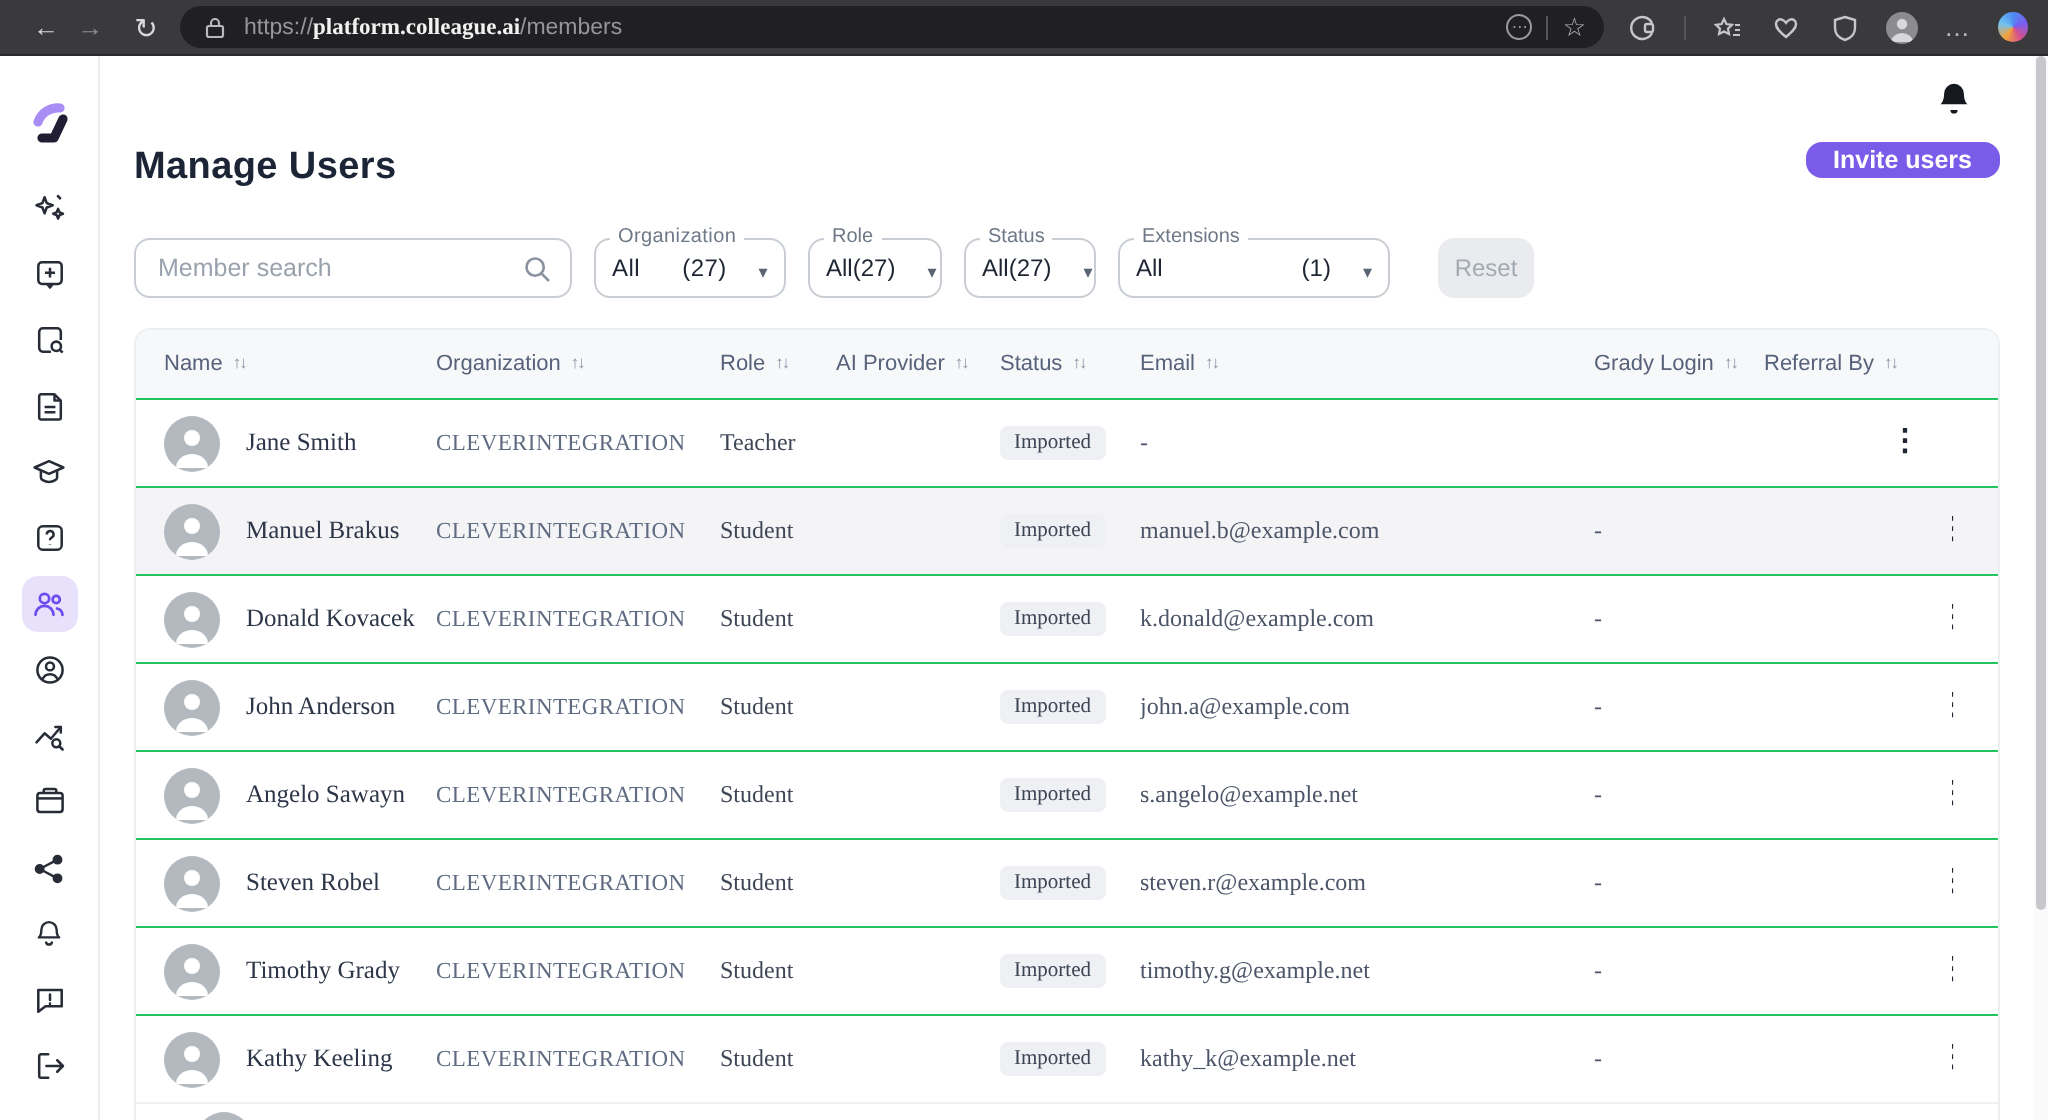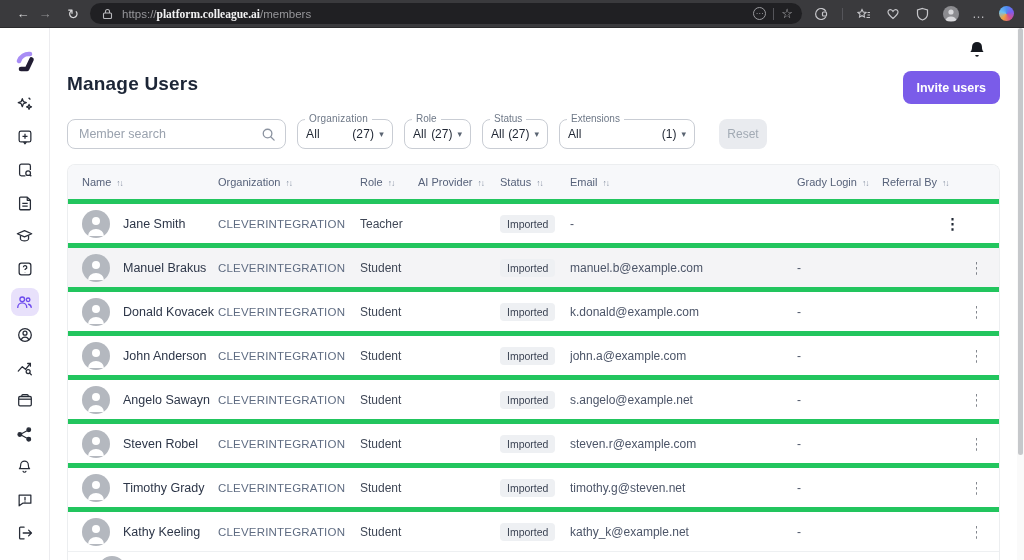--- a/index.html
+++ b/index.html
@@ -57,21 +57,21 @@
 
   .bell {
     position:absolute; top:12px; right:38px; width:18px; height:20px; cursor:pointer;
   }
   .page-title {
     margin:0; padding-top:45px; font-size:19px; font-weight:700; color:#1c2536; letter-spacing:.2px;
   }
   .invite-btn {
     position:absolute; top:43px; right:24px;
     background:#7a5ce9; color:#fff; border:none; border-radius:8px;
-    height:33px; padding:0 14px; font-size:12.5px; font-weight:700;
+    height:18px; padding:0 14px; font-size:12.5px; font-weight:700;
     font-family:"Liberation Sans", sans-serif; cursor:pointer;text-align:right;
   }
 
   
   .filters { display:flex; align-items:center; gap:11px; margin-top:24px; height:30px; }
   .search-box {
     width:219px; height:30px; border:1px solid #c9cdd4; border-radius:8px;
     display:flex; align-items:center; padding:0 9px;
   }
   .search-box input {
@@ -82,21 +82,21 @@
   .sel {
     position:relative; height:30px; border:1px solid #c9cdd4; border-radius:8px;
     display:flex; align-items:center; justify-content:space-between;
     padding:0 8px; cursor:pointer; background:#fff;
   }
   .sel .lbl {
     position:absolute; top:-7px; left:7px; background:#fff; padding:0 4px;
     font-size:10px; color:#6e7887; line-height:12px; white-space:nowrap;
   }
   .sel .val { font-size:12px; font-weight:500; color:#1f2633; }
-  .sel .right { display:flex; align-items:center; gap:5px; }
+  .sel .right { display:flex; align-items:flex-end; gap:16px; }
   .sel .cnt { font-size:12px; font-weight:500; color:#1f2633; }
   .sel .caret { font-size:9px; color:#5a6472; }
   .sel.org { width:96px; }
   .sel.role { width:67px; }
   .sel.status { width:66px; }
   .sel.ext { width:136px; margin-right:1px; }
   .reset-btn {
     margin-left:12px; width:48px; height:30px; border:none; border-radius:8px;
     background:#e9ebef; color:#a2aab4; font-size:12px; font-weight:500;
     font-family:"Liberation Sans", sans-serif;
@@ -108,25 +108,25 @@
     border-radius:8px 8px 0 0; overflow:hidden; height:397px; background:#fff;
   }
   .trow, .thead {
     display:grid;
     grid-template-columns:150px 142px 58px 82px 70px 227px 85px 94px 1fr;
     align-items:center;
   }
   .thead { height:34px; background:#f7f8fa; }
   .th {
     font-size:11px; color:#57627a; font-weight:500; white-space:nowrap;
-    display:flex; align-items:flex-end; gap:5px;
+    display:flex; align-items:flex-start; gap:5px;
   }
   .th:first-child { padding-left:14px; }
   .sort { font-size:8.5px; color:#8892a4; letter-spacing:-1px; cursor:pointer; }
-  .trow { height:44px; border-top:5px solid #22c55e; background:#fff; }
+  .trow { height:44px; border-top:1px solid #22c55e; background:#fff;font-family:Liberation Serif, serif; }
   .trow.hl { background:#f4f4f6; }
   .trow:first-of-type { border-top:none; }
   .cell { font-size:12px; color:#4c5568; white-space:nowrap; overflow:hidden; }
   .name-cell { display:flex; align-items:center; gap:13px; padding-left:14px; }
   .avatar {
     width:28px; height:28px; border-radius:50%; background:#b4b8bf; flex:none;
     display:grid; place-items:center; overflow:hidden;
   }
   .nm { font-size:12.5px; font-weight:500; color:#2d3648; }
   .org { font-size:11.5px; color:#5f6c82; letter-spacing:.2px; }
@@ -548,21 +548,21 @@
                 <circle cx="14" cy="11" r="4" fill="#fff"></circle>
                 <path d="M6 26 a8 7 0 0 1 16 0 Z" fill="#fff"></path>
               </svg>
             </span>
           <span class="nm">Timothy Grady</span>
         </div>
         <div class="cell org">CLEVERINTEGRATION</div>
         <div class="cell role">Student</div>
         <div class="cell"></div>
         <div class="cell"><span class="badge">Imported</span></div>
-        <div class="cell">timothy.g@steven.net</div>
+        <div class="cell">timothy.g@example.net</div>
         <div class="cell">-</div>
         <div class="cell"></div>
         <div class="cell actions">
             <span class="kebab">⋮</span>
           </div>
       </div>
 
       <div class="trow">
         <div class="cell name-cell">
           <span class="avatar">

